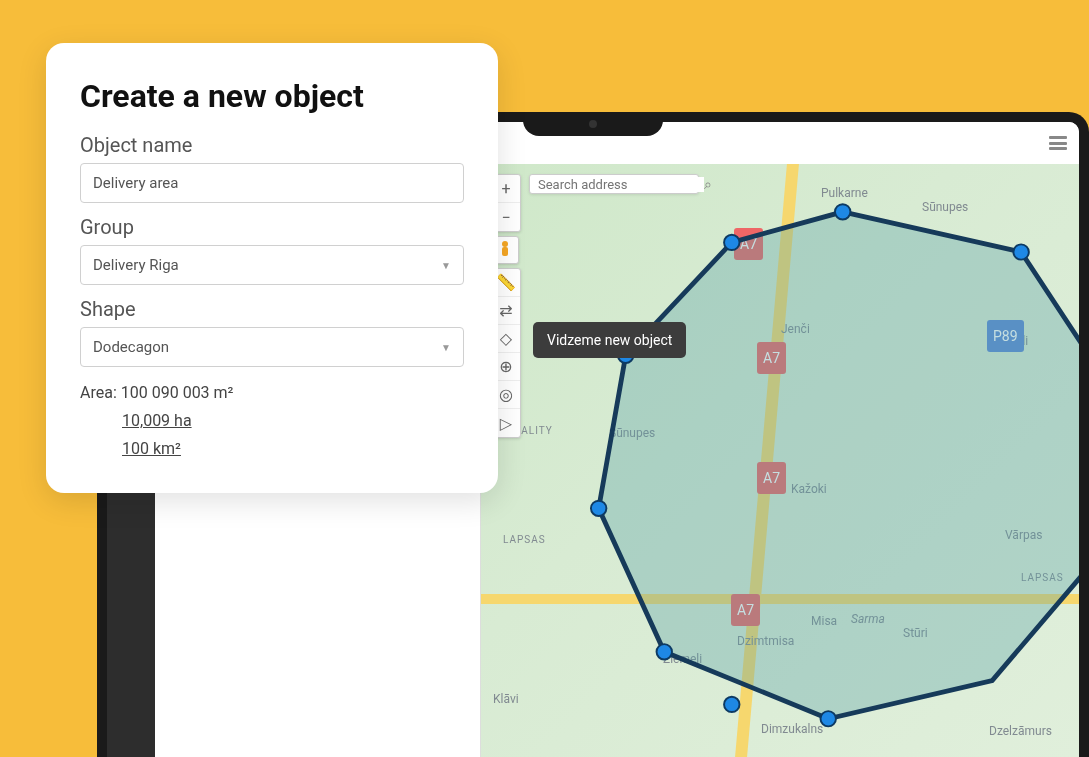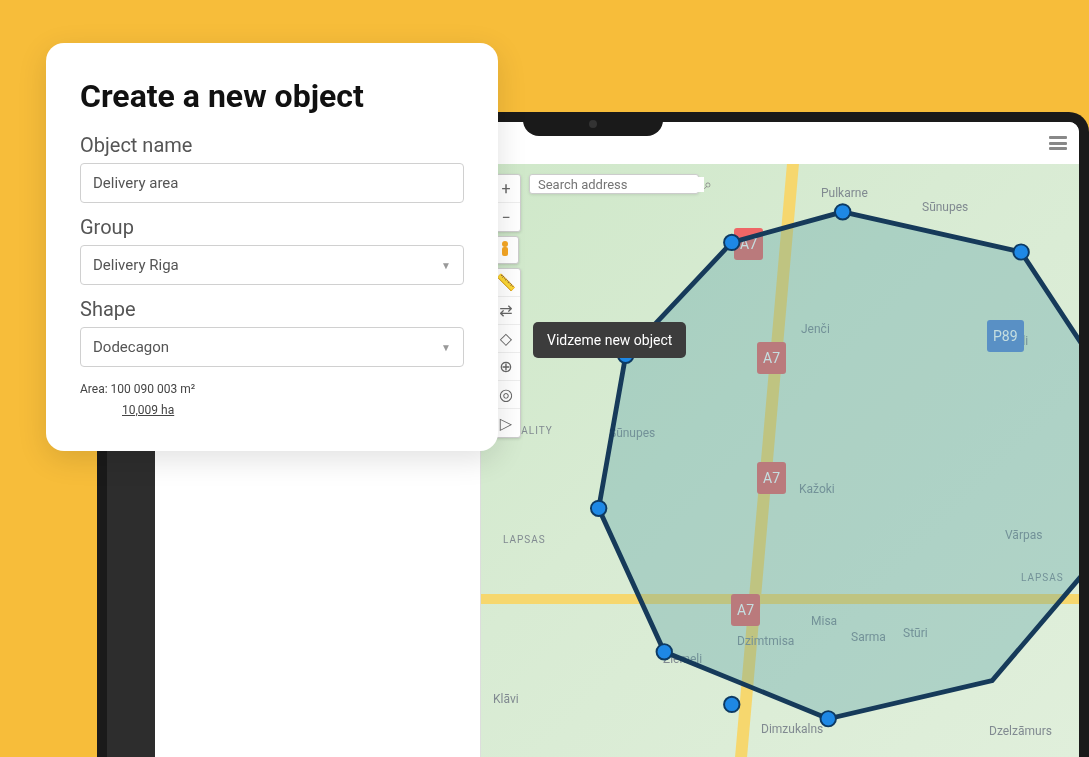--- a/index.html
+++ b/index.html
@@ -120,21 +120,21 @@
       border: 1px solid #d0d0d0;
       border-radius: 4px;
       padding: 10px 12px;
       font-size: 15px;
       color:#555;
       margin-bottom: 12px;
       background:#fff;
       display:flex; justify-content:space-between; align-items:center;
     }
     .form-select .chev { color:#999; font-size:10px; }
-    .area-block { margin-top: 4px; font-size: 12px; color:#444; line-height: 1.75; }
+    .area-block { margin-top: 4px; font-size: 16px; color:#444; line-height: 1.75; }
     .area-block .indent { padding-left: 42px; text-decoration: underline; }
   </style>
 </head>
 <body>
 
 <div class="device-frame">
   <div class="device-notch"></div>
   <div class="screen">
 
     <div class="top-bar">
@@ -257,29 +257,29 @@
           <div class="scrollbar-thumb"></div>
         </div>
     </div>
 
     <div class="map">
       <div class="map-road road-v1"></div>
       <div class="map-road road-h1"></div>
 
       <div class="map-label" style="left:340px; top:22px;">Pulkarne</div>
       <div class="map-label" style="left:441px; top:36px;">Sūnupes</div>
-      <div class="map-label" style="left:320px; top:158px;">Jenči</div>
+      <div class="map-label" style="left:300px; top:158px;">Jenči</div>
       <div class="map-label" style="left:506px; top:170px;">Mežvidi</div>
       <div class="map-label" style="left:128px; top:262px;">Sūnupes</div>
-      <div class="map-label" style="left:318px; top:318px;">Kažoki</div>
+      <div class="map-label" style="left:310px; top:318px;">Kažoki</div>
       <div class="map-label" style="left:22px; top:370px; font-size:10px; letter-spacing:1px;">LAPSAS</div>
       <div class="map-label" style="left:524px; top:364px;">Vārpas</div>
       <div class="map-label" style="left:540px; top:408px; font-size:10px; letter-spacing:1px;">LAPSAS</div>
       <div class="map-label" style="left:330px; top:450px;">Misa</div>
-      <div class="map-label" style="left:370px; top:466px;">Sarma</div>
+      <div class="map-label" style="left:370px; top:448px;font-style:italic;">Sarma</div>
       <div class="map-label" style="left:422px; top:462px;">Stūri</div>
       <div class="map-label" style="left:256px; top:470px;">Dzimtmisa</div>
       <div class="map-label" style="left:182px; top:488px;">Ziemeļi</div>
       <div class="map-label" style="left:12px; top:528px;">Klāvi</div>
       <div class="map-label" style="left:250px; top:558px;margin-left:30px;">Dimzukalns</div>
       <div class="map-label" style="left:508px; top:560px;">Dzelzāmurs</div>
       <div class="map-label" style="left:-8px; top:260px; font-size:10px; letter-spacing:1px; line-height:1.3;">PALITY PALITY</div>
 
       <span class="map-label" style="left:253px; top:64px;"><span class="badge a7">A7</span></span>
       <span class="map-label" style="left:276px; top:178px;"><span class="badge a7">A7</span></span>
@@ -347,14 +347,15 @@
 
   <div class="form-label">Shape</div>
   <div class="form-select">
     <span>Dodecagon</span>
     <span class="chev">▼</span>
   </div>
 
   <div class="area-block">
     <div>Area: 100 090 003 m²</div>
     <div class="indent">10,009 ha</div>
+    <div class="indent">100 km²</div>
   </div>
 </div>
 
 </body></html>

